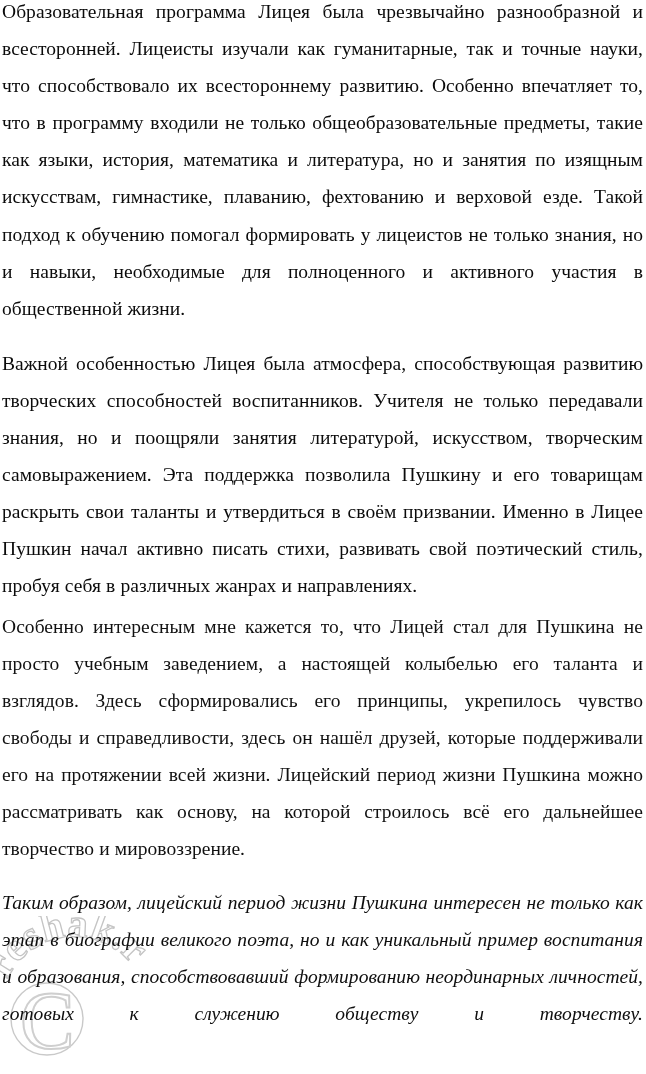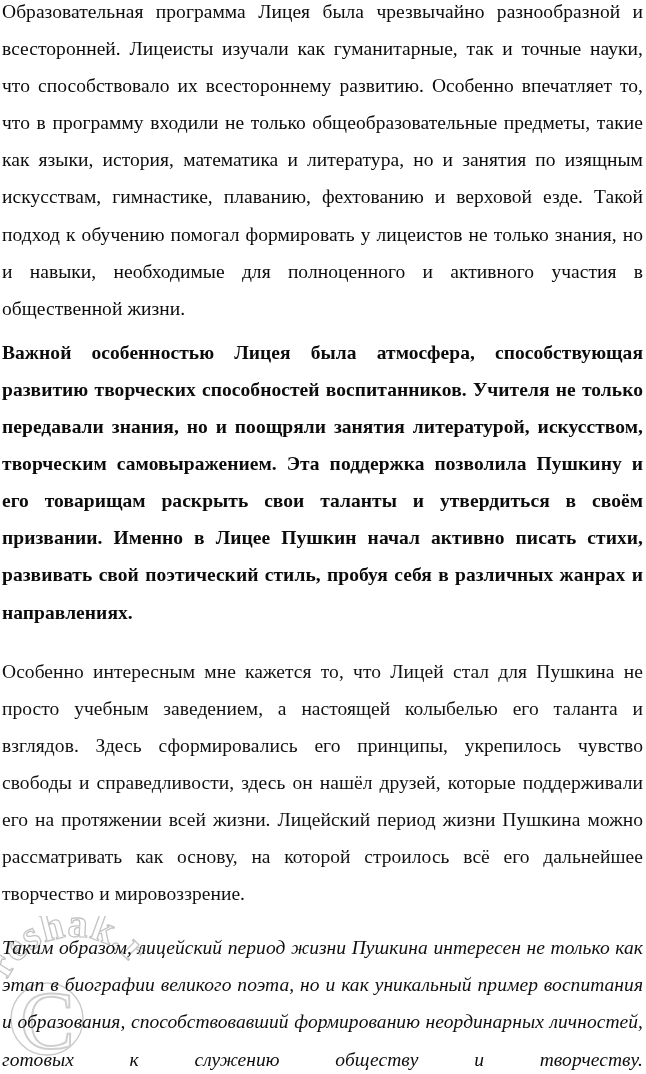--- a/index.html
+++ b/index.html
@@ -71,22 +71,22 @@
     font-size: 19.5px;
     line-height: 37.1px;
     letter-spacing: 0.05px;
     word-spacing: 0.2px;
     -webkit-font-smoothing: none;
   }
   .para:last-child { text-align-last: justify; font-style: italic; }
 
   
   #p1 { margin-top: -7px; }
-  #p2 { margin-top: 7px; font-weight: bold; }
-  #p3 { margin-top: 22px; }
+  #p2 { margin-top: 18px; }
+  #p3 { margin-top: 3px; }
   #p4 { margin-top: 17px; }
 
   
   #p3 { color: #111111; }
   #p4 { color: #0e0e0e; }
 </style>
 </head>
 <body>
 
 <div id="page">

